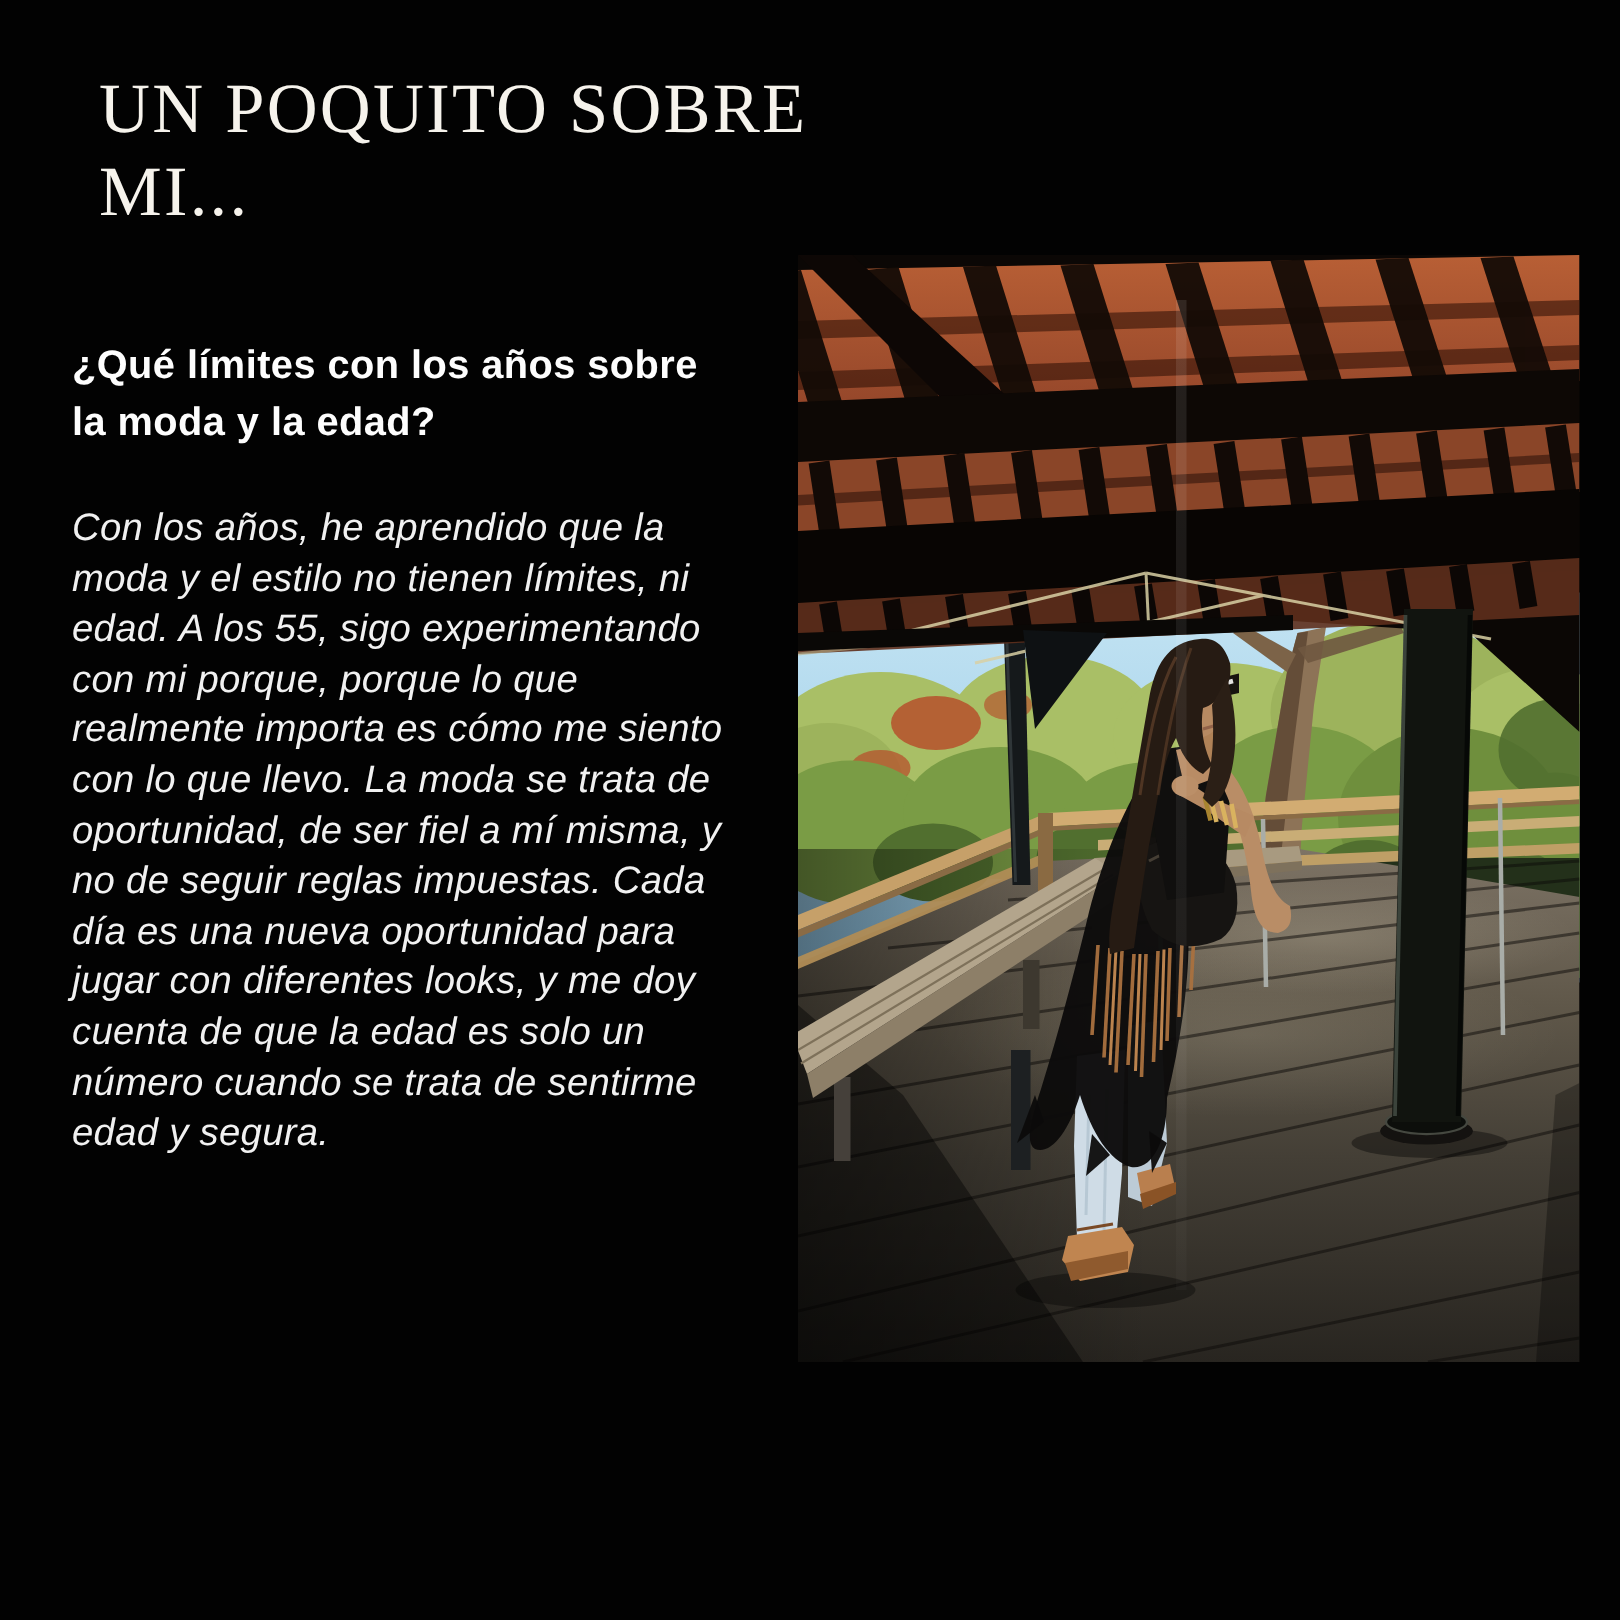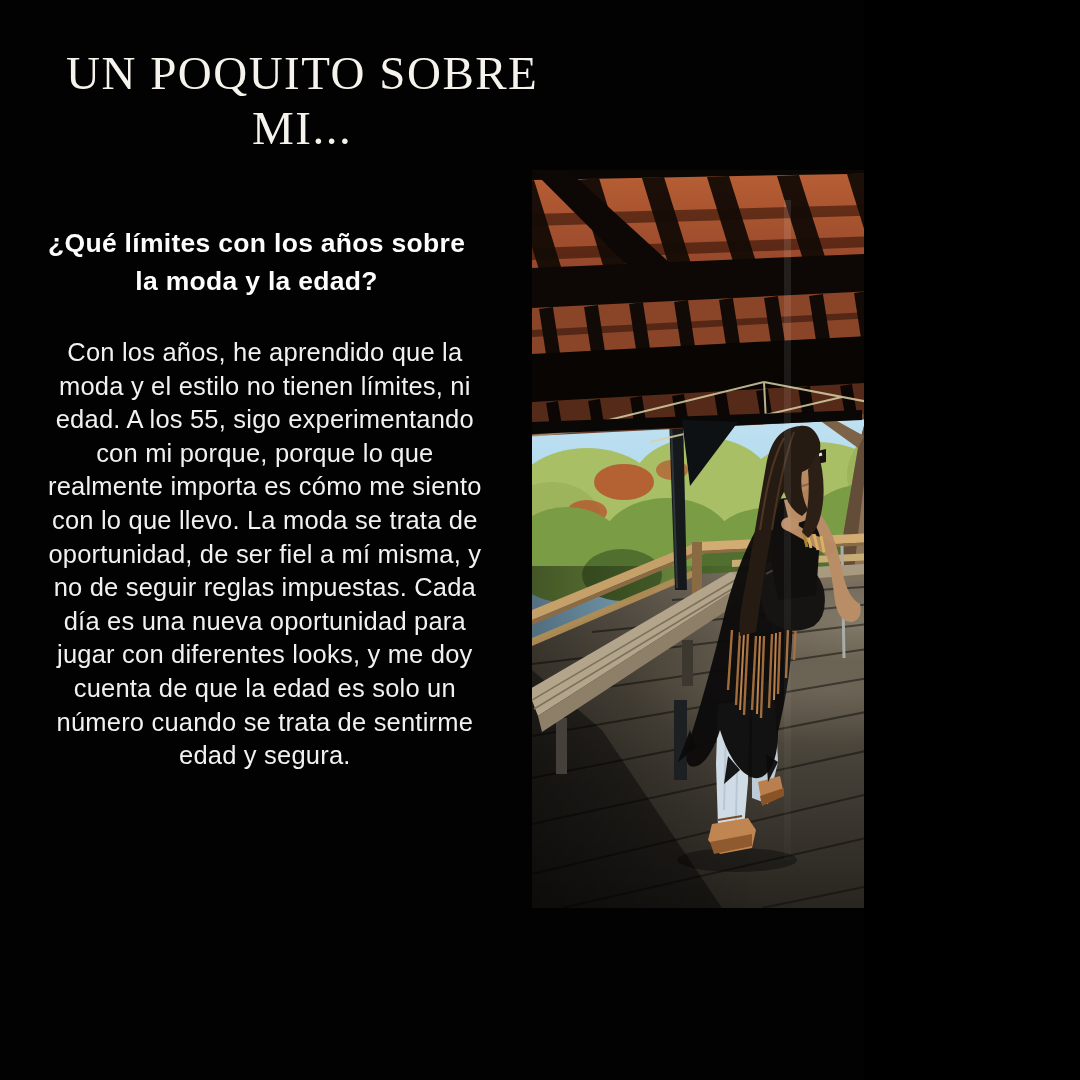--- a/index.html
+++ b/index.html
@@ -1,32 +1,31 @@
 <!DOCTYPE html>
 <html><head>
 <meta charset="utf-8">
 <style>
   html,body{margin:0;padding:0;background:#000;}
   .canvas{
-    position:relative;width:864px;height:1080px;background:#020202;overflow:hidden;
+    position:relative;width:1080px;height:1080px;background:#020202;overflow:hidden;
     font-family:"Liberation Sans",sans-serif;
-    text-align:center;
   }
   .title{
     position:absolute;left:66px;top:46px;margin:0;
     font-family:"Liberation Serif",serif;font-weight:400;
     font-size:47px;line-height:55px;letter-spacing:1.5px;color:#f6f3ec;
   }
   .question{
     position:absolute;left:48px;top:224px;
     font-size:26.5px;font-weight:700;line-height:38px;letter-spacing:.3px;color:#fdfdfd;
   }
   .bodytext{
     position:absolute;left:48px;top:336px;
-    font-size:25.5px;font-weight:400;line-height:33.6px;letter-spacing:.2px;color:#f1f1f1;
+    font-size:25.5px;font-weight:400;line-height:33.6px;letter-spacing:.2px;color:#f1f1f1;font-style:italic;
   }
   .photo{
     position:absolute;left:532px;top:170px;width:521px;height:738px;margin:0;
     background:#0b0705;
   }
   .photo svg{display:block;width:100%;height:100%;}
 </style>
 </head>
 <body>
 

